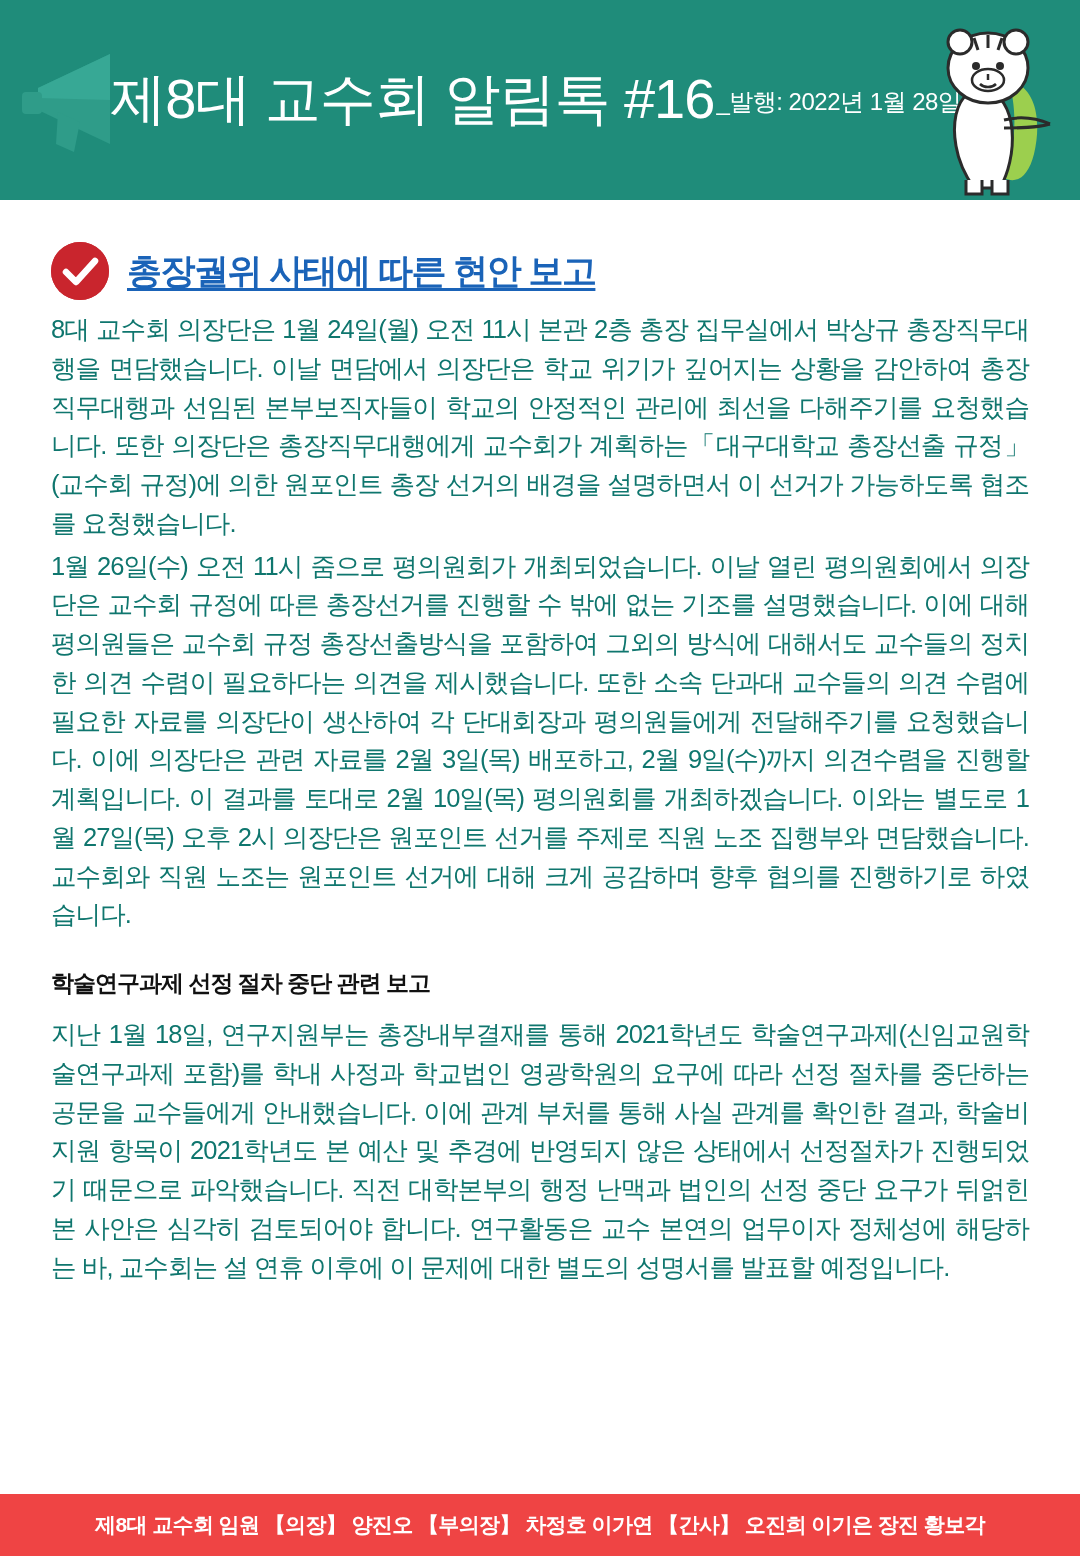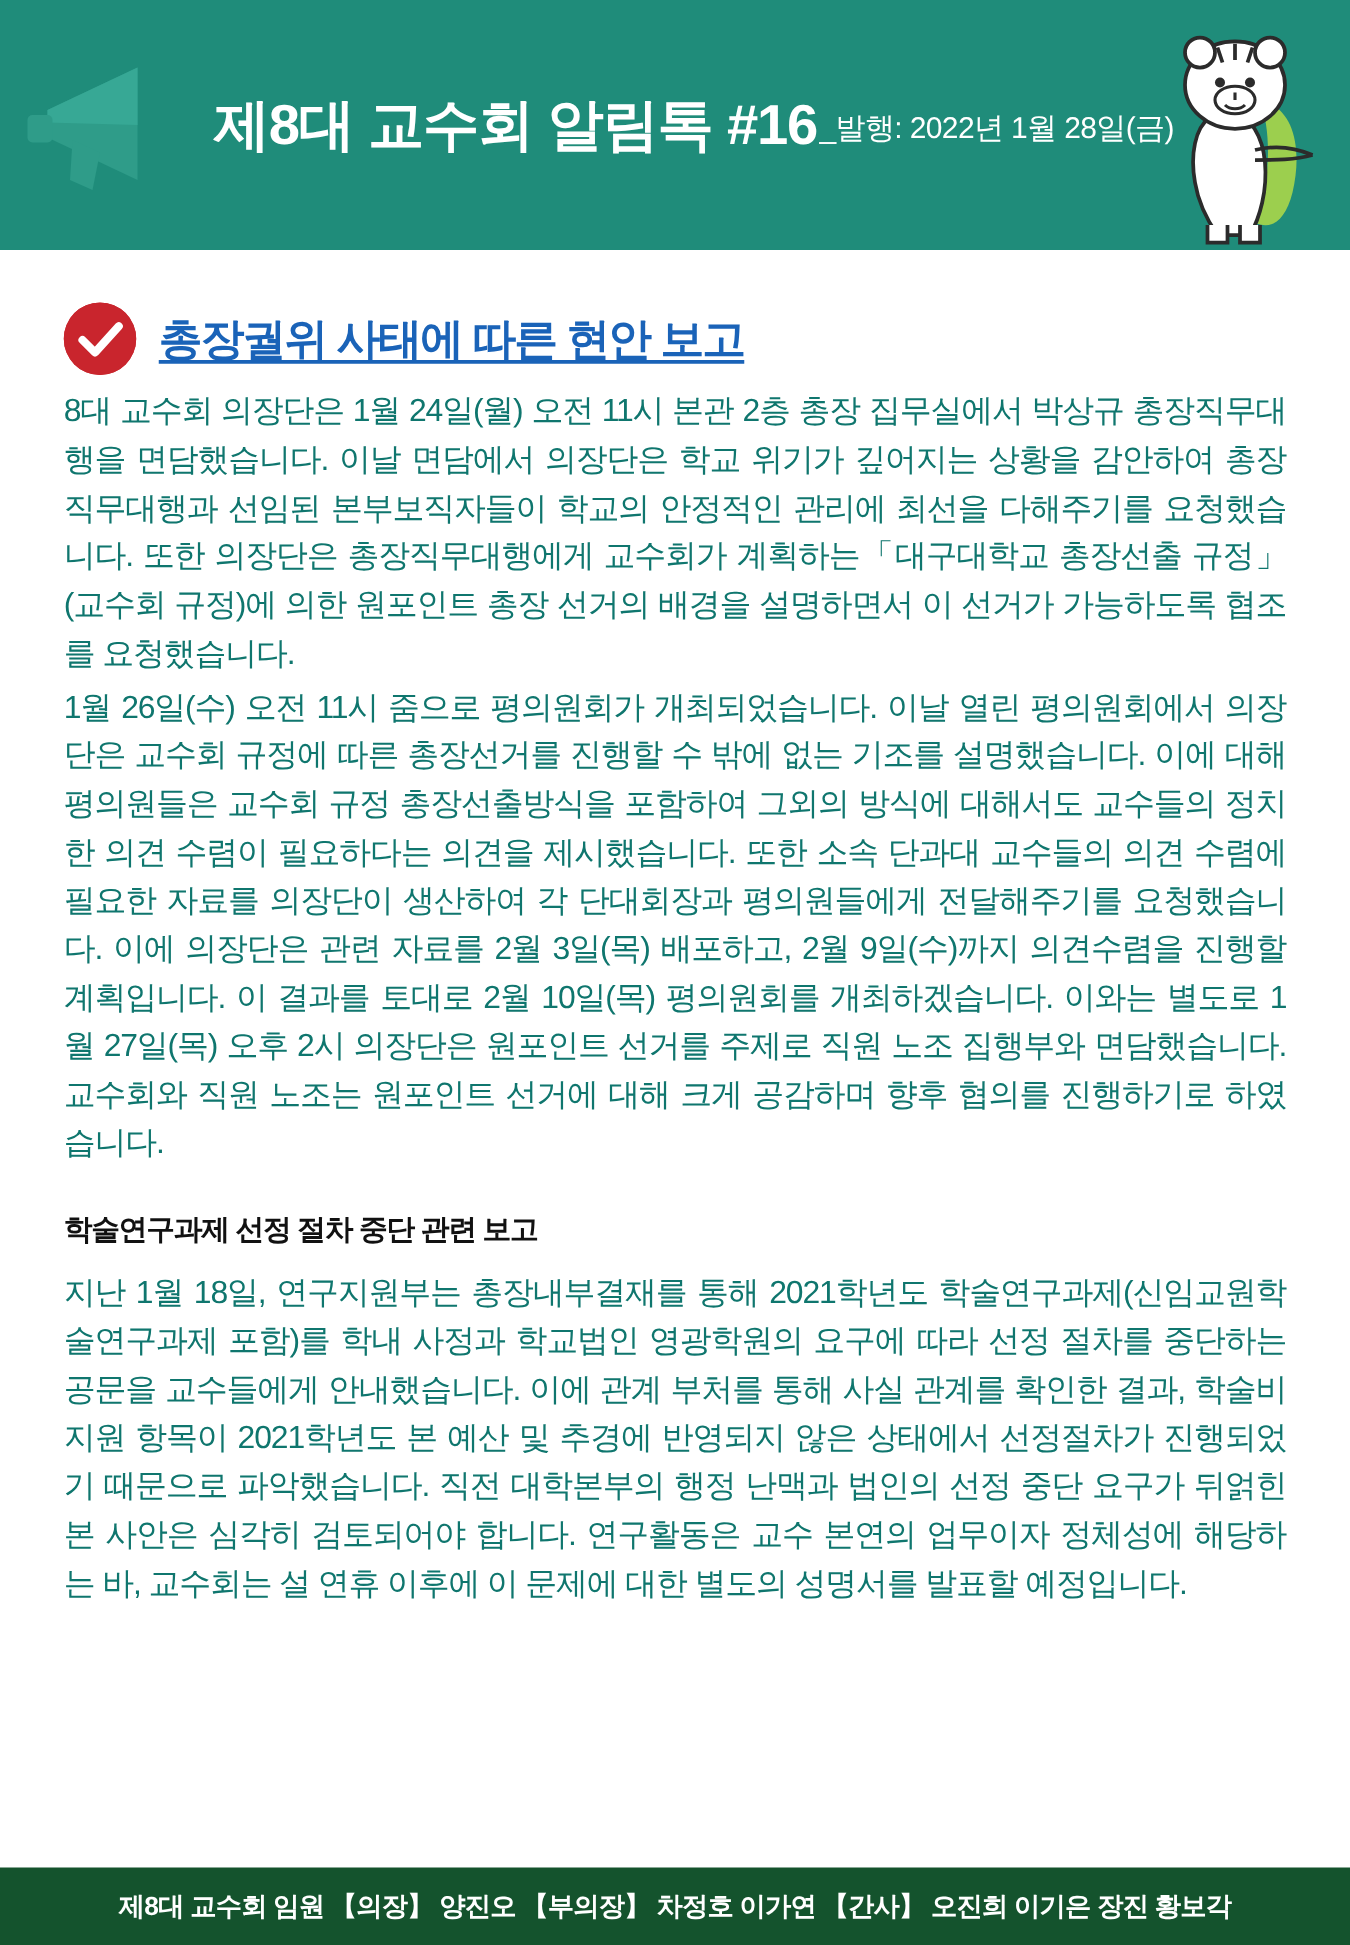--- a/index.html
+++ b/index.html
@@ -38,22 +38,22 @@
     width: 1080px;
     height: 200px;
     display: flex;
     align-items: center;
     justify-content: center;
     padding-left: 30px;
     box-sizing: border-box;
   }
   .header-title {
     color: #ffffff;
-    font-size: 45px;
-    font-weight: bold;
+    font-size: 56px;
+    font-weight: normal;
     letter-spacing: -1px;
     white-space: nowrap;
   }
   .header-sub {
     color: #ffffff;
     font-size: 24px;
     font-weight: normal;
     letter-spacing: -0.5px;
     margin-left: 2px;
     position: relative;
@@ -120,21 +120,21 @@
     margin: 0 0 4px 0;
   }
 
   
   .footer {
     position: absolute;
     left: 0;
     bottom: 0;
     width: 1080px;
     height: 62px;
-    background: #14532d;
+    background: #ef4444;
     display: flex;
     align-items: center;
     justify-content: center;
   }
   .footer-text {
     color: #ffffff;
     font-size: 21px;
     font-weight: bold;
     letter-spacing: -0.6px;
   }

